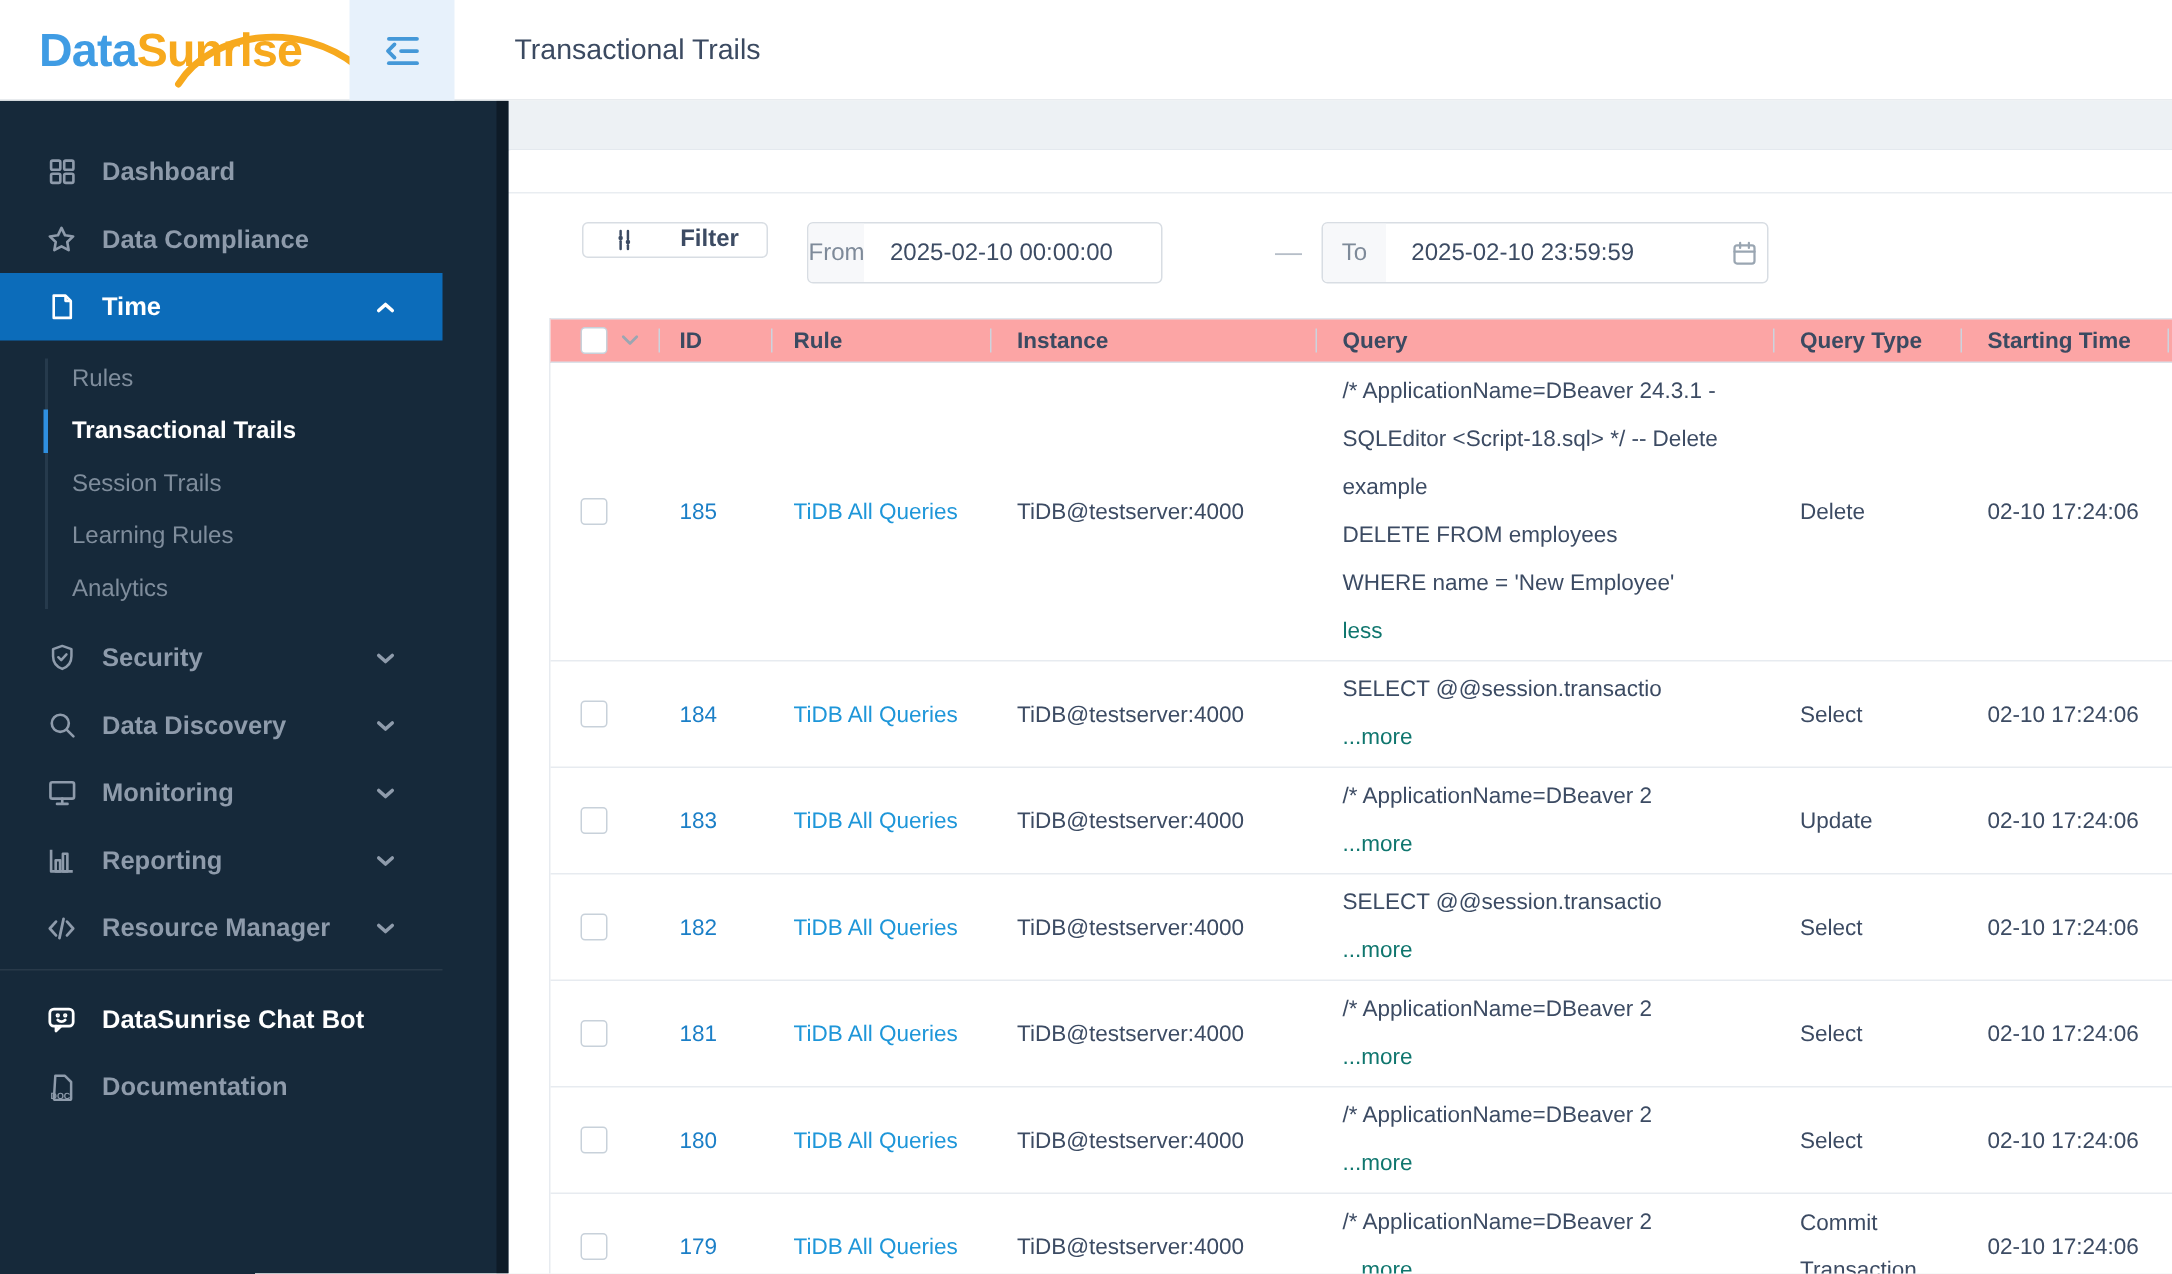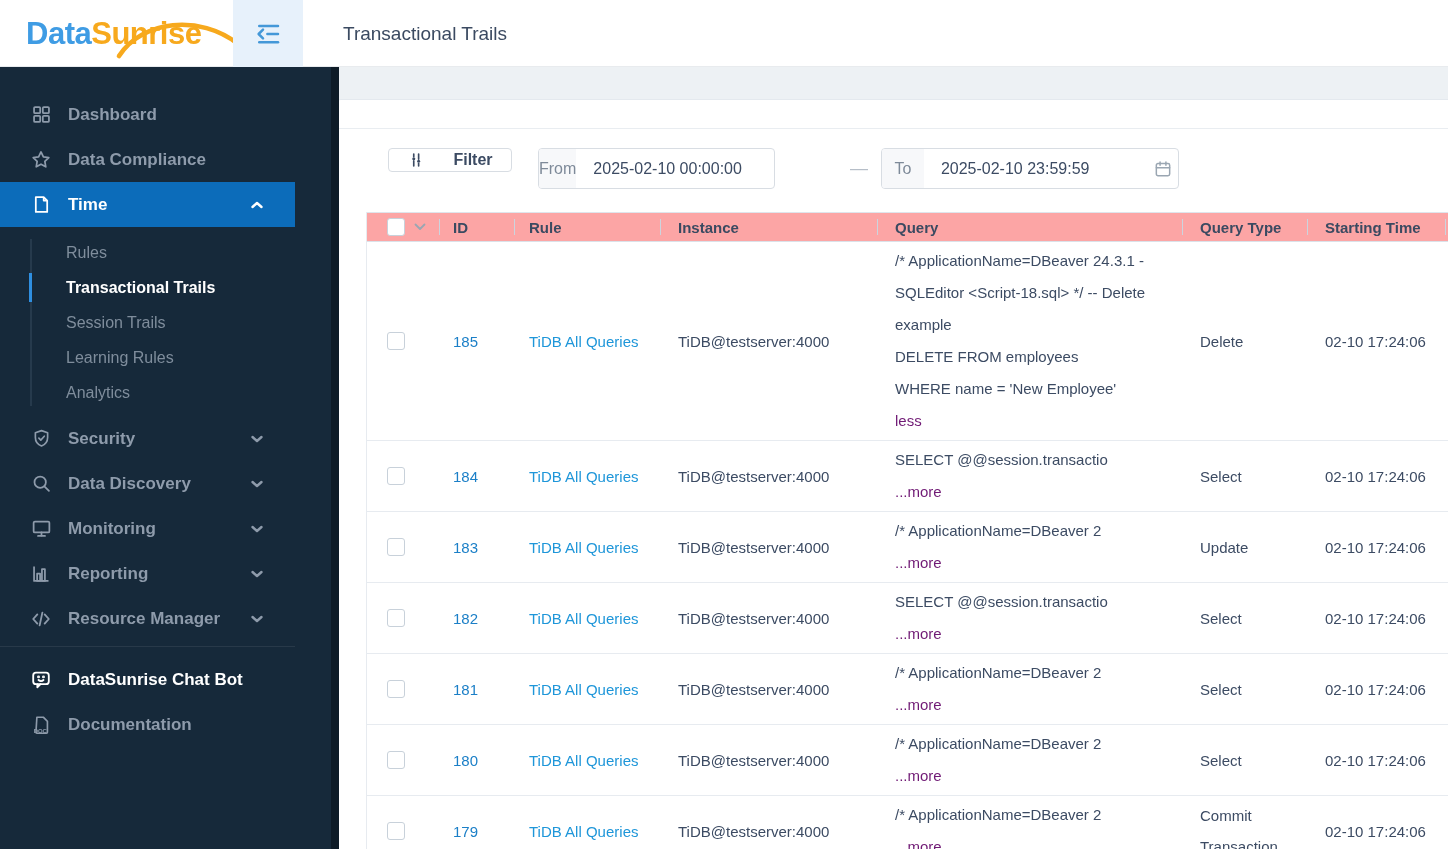--- a/index.html
+++ b/index.html
@@ -22,21 +22,21 @@
   
   .sidebar { position:absolute; left:0; top:67px; width:339px; height:782px; background:#16293a; color:#8e9bab; overflow:hidden; z-index:5; }
   .sidebar-gutter { position:absolute; right:0; top:0; width:8px; height:100%; background:#0e1b27; }
   .side-list { padding-top:25px; width:295px; }
   .side-item { height:45px; display:flex; align-items:center; padding-left:30px; font-size:17px; font-weight:600; cursor:pointer; position:relative; }
   .side-item .ico { width:22px; height:22px; margin-right:16px; display:flex; align-items:center; justify-content:center; flex:0 0 auto; }
   .side-item .chev { position:absolute; right:32px; display:flex; }
   .side-item.active { background:#0c6cba; color:#fff; }
   .submenu { position:relative; padding:8px 0 6px 0; width:295px; }
   .submenu::before { content:""; position:absolute; left:30px; top:12px; bottom:10px; width:2px; background:#263a4c; }
-  .sub-item { height:35px; display:flex; align-items:center; padding-left:66px; font-size:16px; color:#7f8d9c; cursor:pointer; position:relative; }
+  .sub-item { height:35px; display:flex; align-items:center; padding-left:48px; font-size:16px; color:#7f8d9c; cursor:pointer; position:relative; }
   .sub-item.active { color:#fff; font-weight:bold; }
   .sub-item.active::before { content:""; position:absolute; left:29px; top:3px; bottom:3px; width:3px; background:#2f8fe0; z-index:1; }
   .side-sep { border-top:1px solid rgba(255,255,255,0.08); margin:5px 0 10px 0; width:295px; }
   .side-item.chatbot { color:#ffffff; font-weight:bold; }
 
   
   .main { position:absolute; left:303px; top:67px; width:1145px; height:782px; background:#edf1f4; }
   .panel { position:absolute; left:32px; top:32px; width:1113px; height:750px; background:#fff; border:1px solid #e4e9ee; border-right:none; border-bottom:none; border-radius:6px 0 0 0; }
   .panel-divider { position:absolute; top:28px; left:0; right:0; border-top:1px solid #e9edf1; }
 
@@ -63,21 +63,21 @@
   .c-time { width:138px; flex:0 0 auto; padding-left:18px; white-space:nowrap; }
   .c-extra{ flex:1 1 auto; min-width:0; padding-left:0; }
   .th.c-sel { display:flex; align-items:center; gap:9px; padding-left:20px; }
   .cb { width:18px; height:18px; border:1.5px solid #c8d1da; border-radius:3px; background:#fff; cursor:pointer; flex:0 0 auto; }
   .hdr-chev { color:#9aa6b2; display:flex; cursor:pointer; }
 
   .trow { display:flex; align-items:center; border-bottom:1px solid #e7ebf0; font-size:15px; color:#3c4b63; min-height:66px; }
   .trow .c-sel { padding-left:20px; display:flex; align-items:center; }
   .c-query-cell { align-self:stretch; padding-top:3px; padding-bottom:3px; line-height:32px; }
   .c-type-cell { line-height:31px; }
-  .link { color:#701a75; cursor:pointer; }
+  .link { color:#0f766e; cursor:pointer; }
   .id-link { color:#1b7fc7; cursor:pointer; }
   .rule-link { color:#1e96d9; cursor:pointer; }
 
   svg { display:block; }
 </style>
 </head>
 <body>
 
 <div class="topbar">
   <div class="logo">

